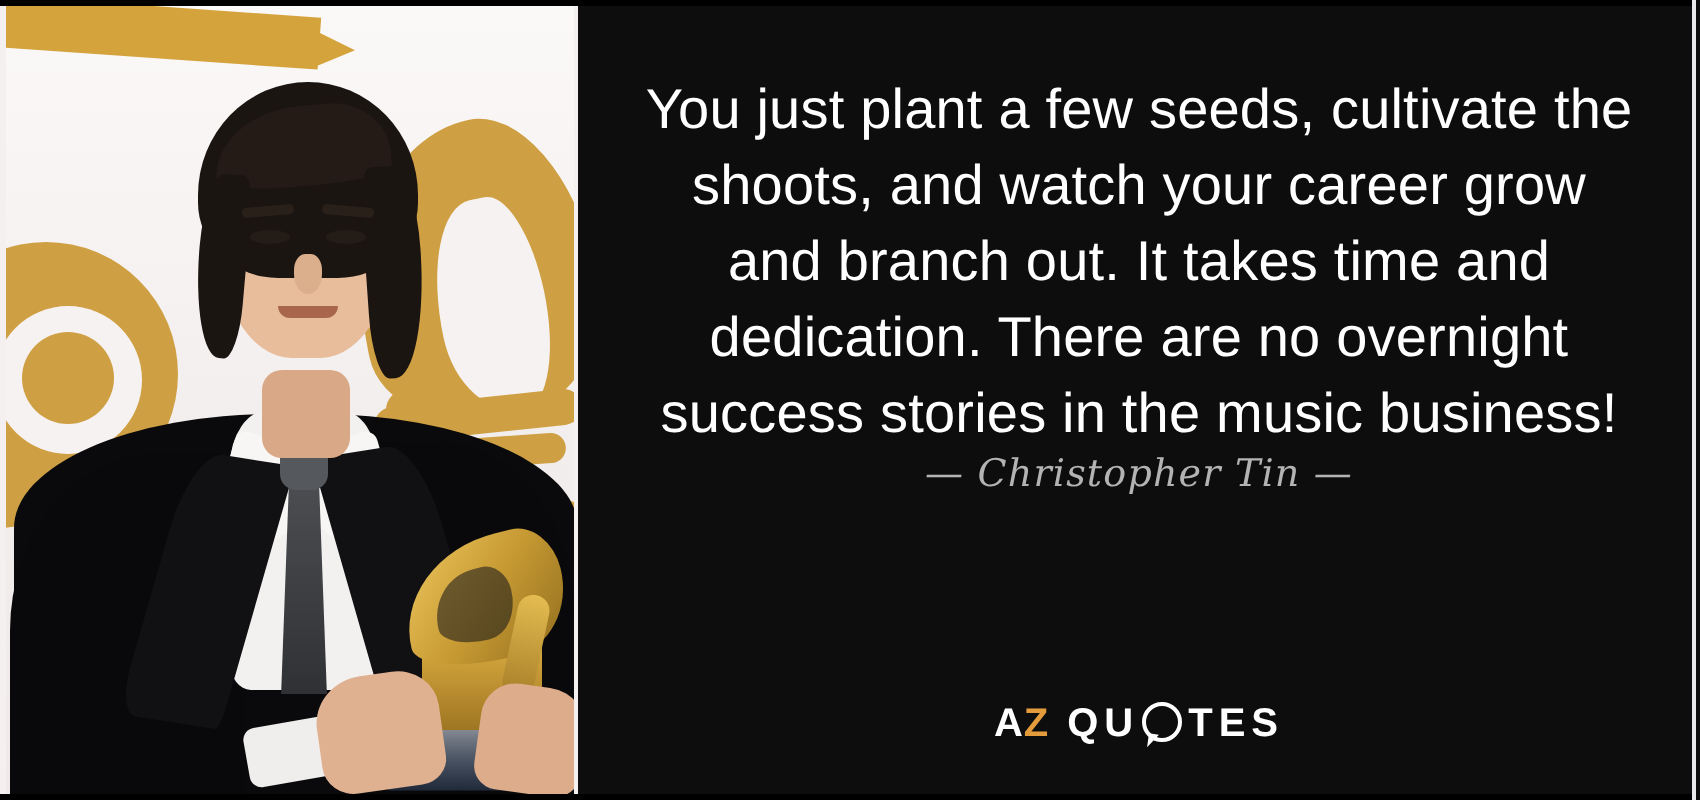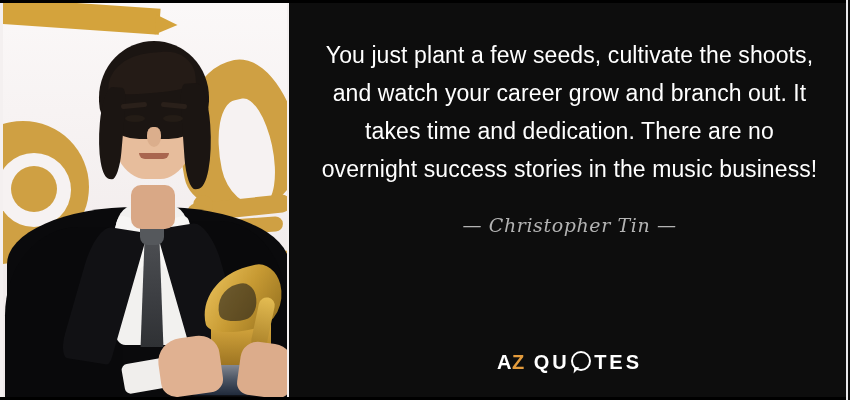--- a/index.html
+++ b/index.html
@@ -520,31 +520,30 @@
     background: #0d0d0d;
     display: flex;
     flex-direction: column;
     align-items: center;
     padding: 36px 24px 0 24px;
     box-sizing: border-box;
   }
 
   .quote-text {
     color: #ffffff;
-    font-size: 23px;
+    font-size: 28px;
     line-height: 38px;
     text-align: center;
     max-width: 500px;
     font-weight: 400;
     letter-spacing: .1px;
     margin: 0;
   }
 
   .attribution {
-    margin-top: 26px;
     color: #b3b3b3;
     font-family: "DejaVu Serif", serif;
     font-style: italic;
     font-size: 19px;
     letter-spacing: .6px;
     white-space: nowrap;
   }
 
   
   .logo {

